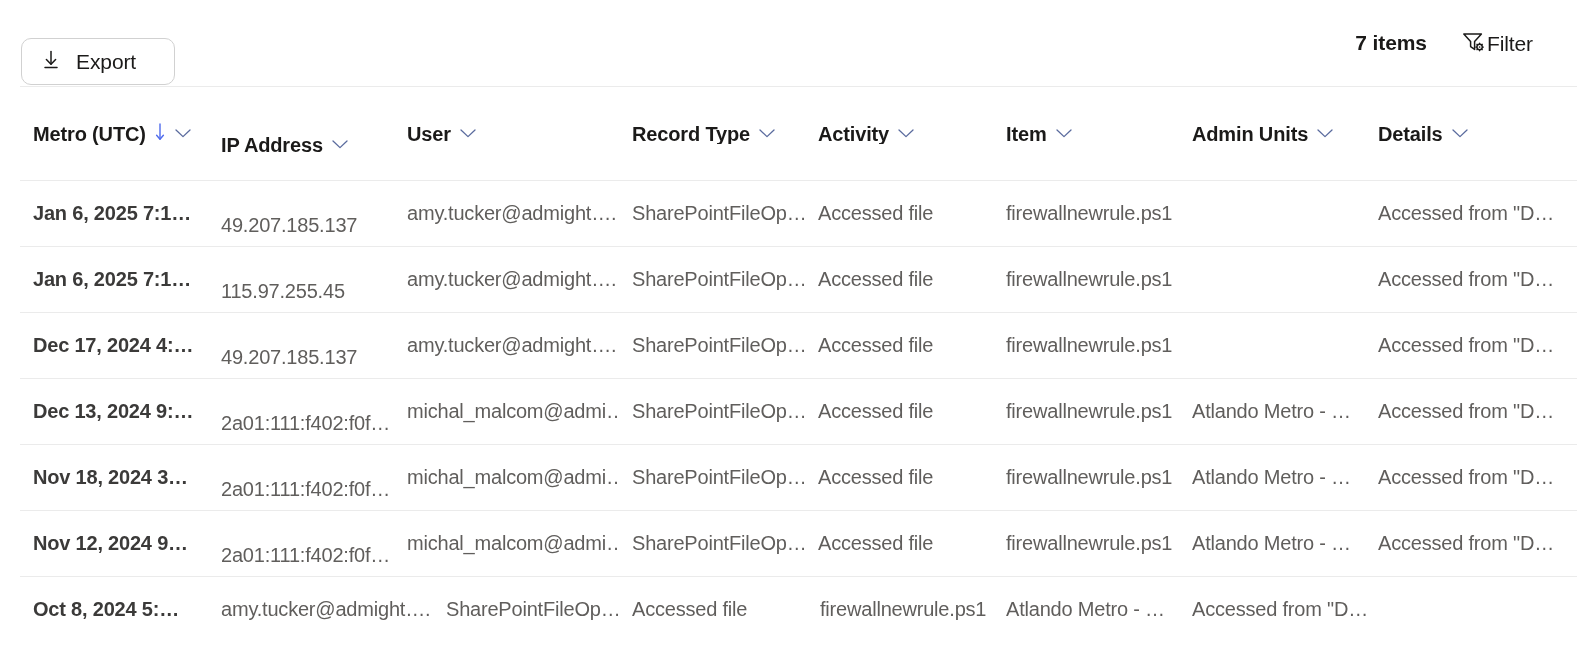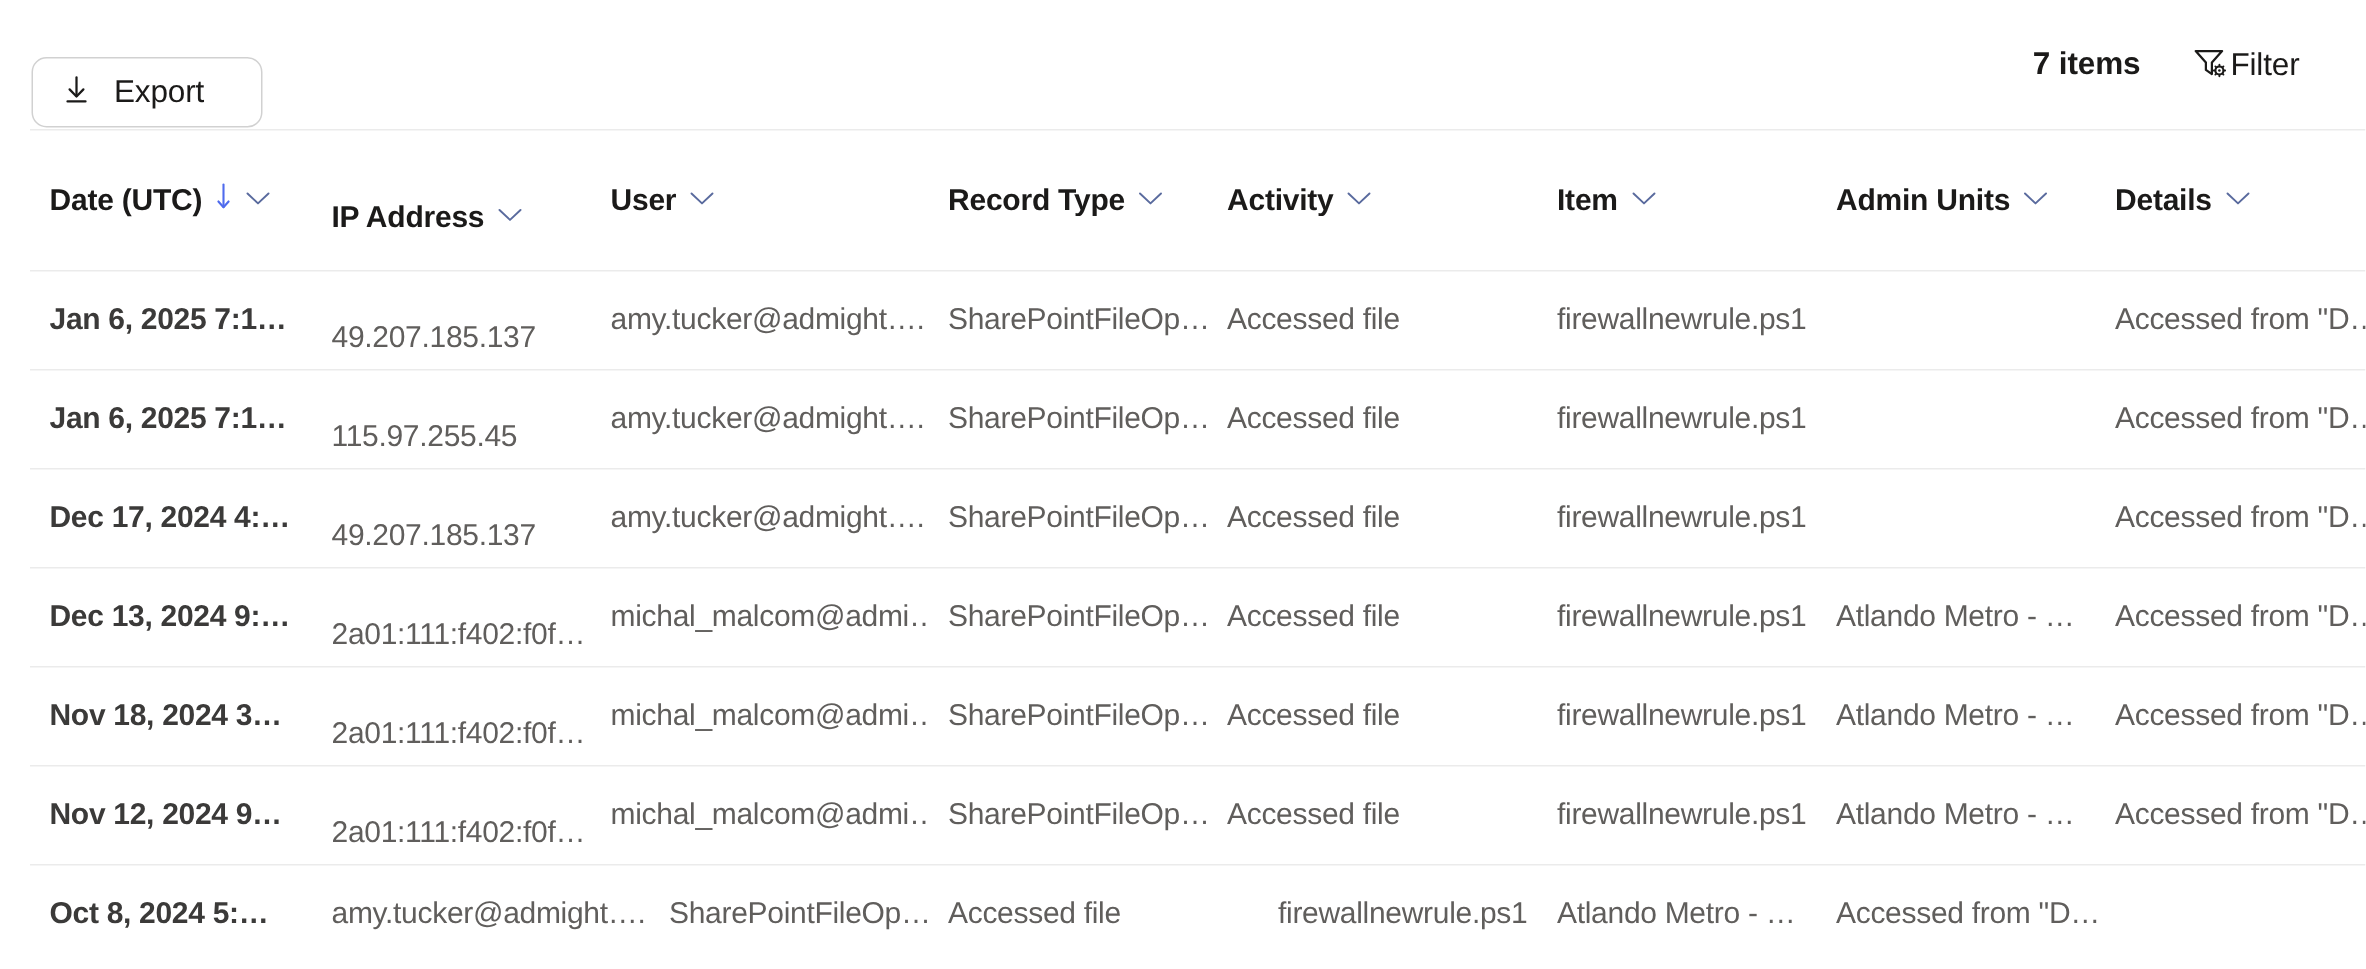--- a/index.html
+++ b/index.html
@@ -127,21 +127,21 @@
     overflow: hidden;
     white-space: nowrap;
   }
 
   
   .c-date  { width: 188px; }
   .c-ip    { width: 186px; margin-top: 23px; }
   .c-user  { width: 225px; }
   .c-rec   { width: 186px; }
   .c-act   { width: 188px; }
-  .c-item  { width: 186px; margin-left: 32px; }
+  .c-item  { width: 186px; }
   .c-admin { width: 186px; }
   .c-det   { width: 200px; }
 
   .hcell {
     display: flex;
     align-items: center;
     gap: 8px;
     cursor: pointer;
   }
   .hlabel {
@@ -210,21 +210,21 @@
     </div>
 
     <div class="topdivider"></div>
   </div>
 
   <div class="table">
 
     <div class="row header">
       <div class="cell c-date">
         <div class="hcell">
-          <span class="hlabel">Date (UTC)</span>
+          <span class="hlabel">Metro (UTC)</span>
           <span class="sort-arrow">
             <svg width="12" height="20" viewBox="0 0 12 20" fill="none" aria-hidden="true">
               <path d="M6 2 V17" stroke="#4f6bed" stroke-width="1.4" stroke-linecap="round"></path>
               <path d="M2.6 13.3 L6 17.2 L9.4 13.3" stroke="#4f6bed" stroke-width="1.4" stroke-linecap="round" stroke-linejoin="round"></path>
             </svg>
           </span>
           <span class="chev">
             <svg width="18" height="12" viewBox="0 0 18 12" fill="none" aria-hidden="true">
               <path d="M2 3 L9 9.6 L16 3" stroke="#5a6b9e" stroke-width="1.3" stroke-linecap="round" stroke-linejoin="round"></path>
             </svg>

